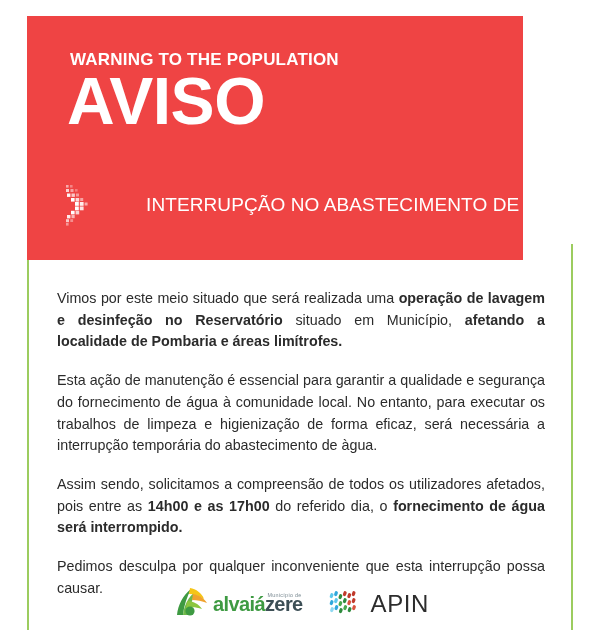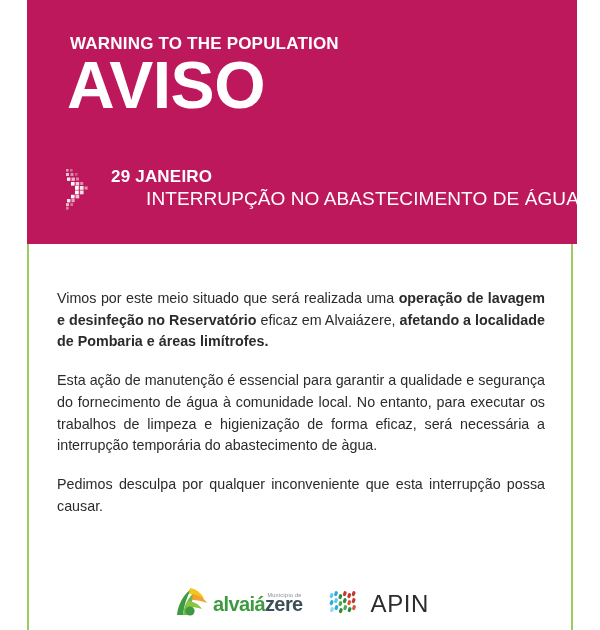--- a/index.html
+++ b/index.html
@@ -30,24 +30,24 @@
     width: 2px;
     background: #9ccc5f;
   }
   .rule-left  { left: 27px; }
   .rule-right { left: 571px; }
 
   
   .banner {
     position: absolute;
     left: 27px;
-    top: 0;
-    width: 550px;
+    top: 16px;
+    width: 496px;
     height: 244px;
-    background: #be185d;
+    background: #ef4444;
     box-sizing: border-box;
   }
 
   .kicker {
     position: absolute;
     left: 43px;
     top: 34px;
     color: #ffffff;
     font-size: 17px;
     font-weight: bold;
@@ -231,30 +231,30 @@
 
             <rect x="3" y="37.2" width="3.0" height="3.0" opacity="0.7"></rect>
             <rect x="7.3" y="37.2" width="2.8" height="2.8" opacity="0.4"></rect>
 
             <rect x="3" y="41" width="2.6" height="2.6" opacity="0.45"></rect>
           </g>
         </svg>
       </span>
 
       <span class="sub-text">
-        <span class="sub-date">29 JANEIRO</span>
         <span class="sub-title">INTERRUPÇÃO NO ABASTECIMENTO DE ÁGUA</span>
       </span>
 
     </div>
   </div>
 
   <div class="body-copy" id="body-copy">
-      <p class="para"><span>Vimos por este meio situado que será realizada uma </span><b>operação de lavagem e desinfeção no Reservatório</b><span> eficaz em Alvaiázere, </span><b>afetando a  localidade de Pombaria e áreas limítrofes.</b></p>
+      <p class="para"><span>Vimos por este meio situado que será realizada uma </span><b>operação de lavagem e desinfeção no Reservatório</b><span> situado em Município, </span><b>afetando a  localidade de Pombaria e áreas limítrofes.</b></p>
       <p class="para"><span>Esta ação de manutenção é essencial para garantir a qualidade e segurança do fornecimento de água à comunidade local. No entanto, para executar os trabalhos de limpeza e higienização de forma eficaz, será necessária a interrupção temporária do abastecimento de àgua.</span></p>
+      <p class="para"><span>Assim sendo, solicitamos a compreensão de todos os utilizadores afetados, pois entre as </span><b>14h00 e as 17h00</b><span> do referido dia, o </span><b>fornecimento de água será interrompido.</b></p>
       <p class="para"><span>Pedimos desculpa por qualquer inconveniente que esta interrupção possa causar.</span></p>
     </div>
 
   <div class="logos">
 
     <div class="logo-alvaiazere">
       <span class="logo-mark">
         <svg viewBox="0 0 40 34" width="40" height="34" aria-hidden="true">
           <g>
             <path d="M6 30 C7 20 12 10 20 4 C16 12 13 20 12 30 Z" fill="#3e9a42"></path>

